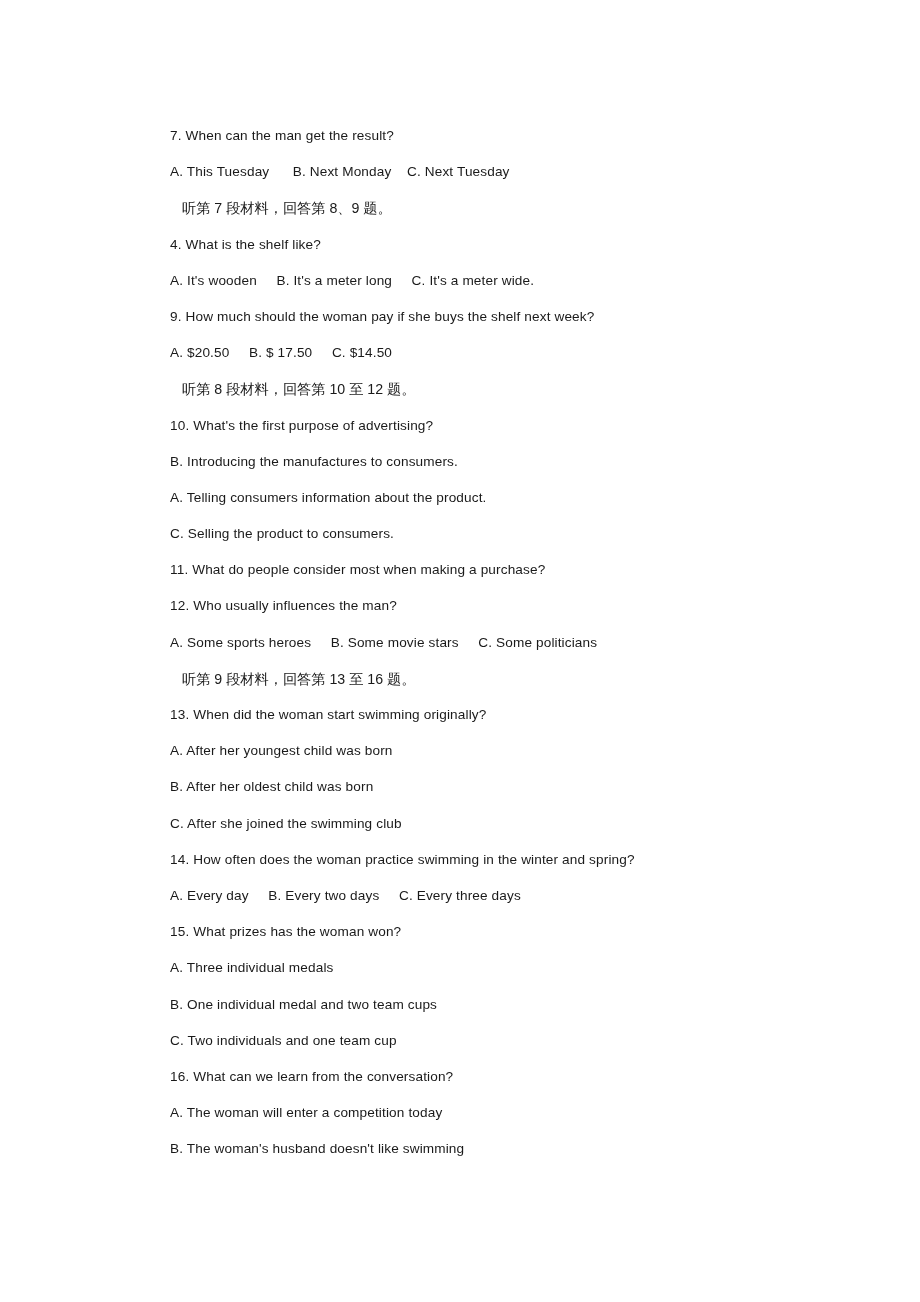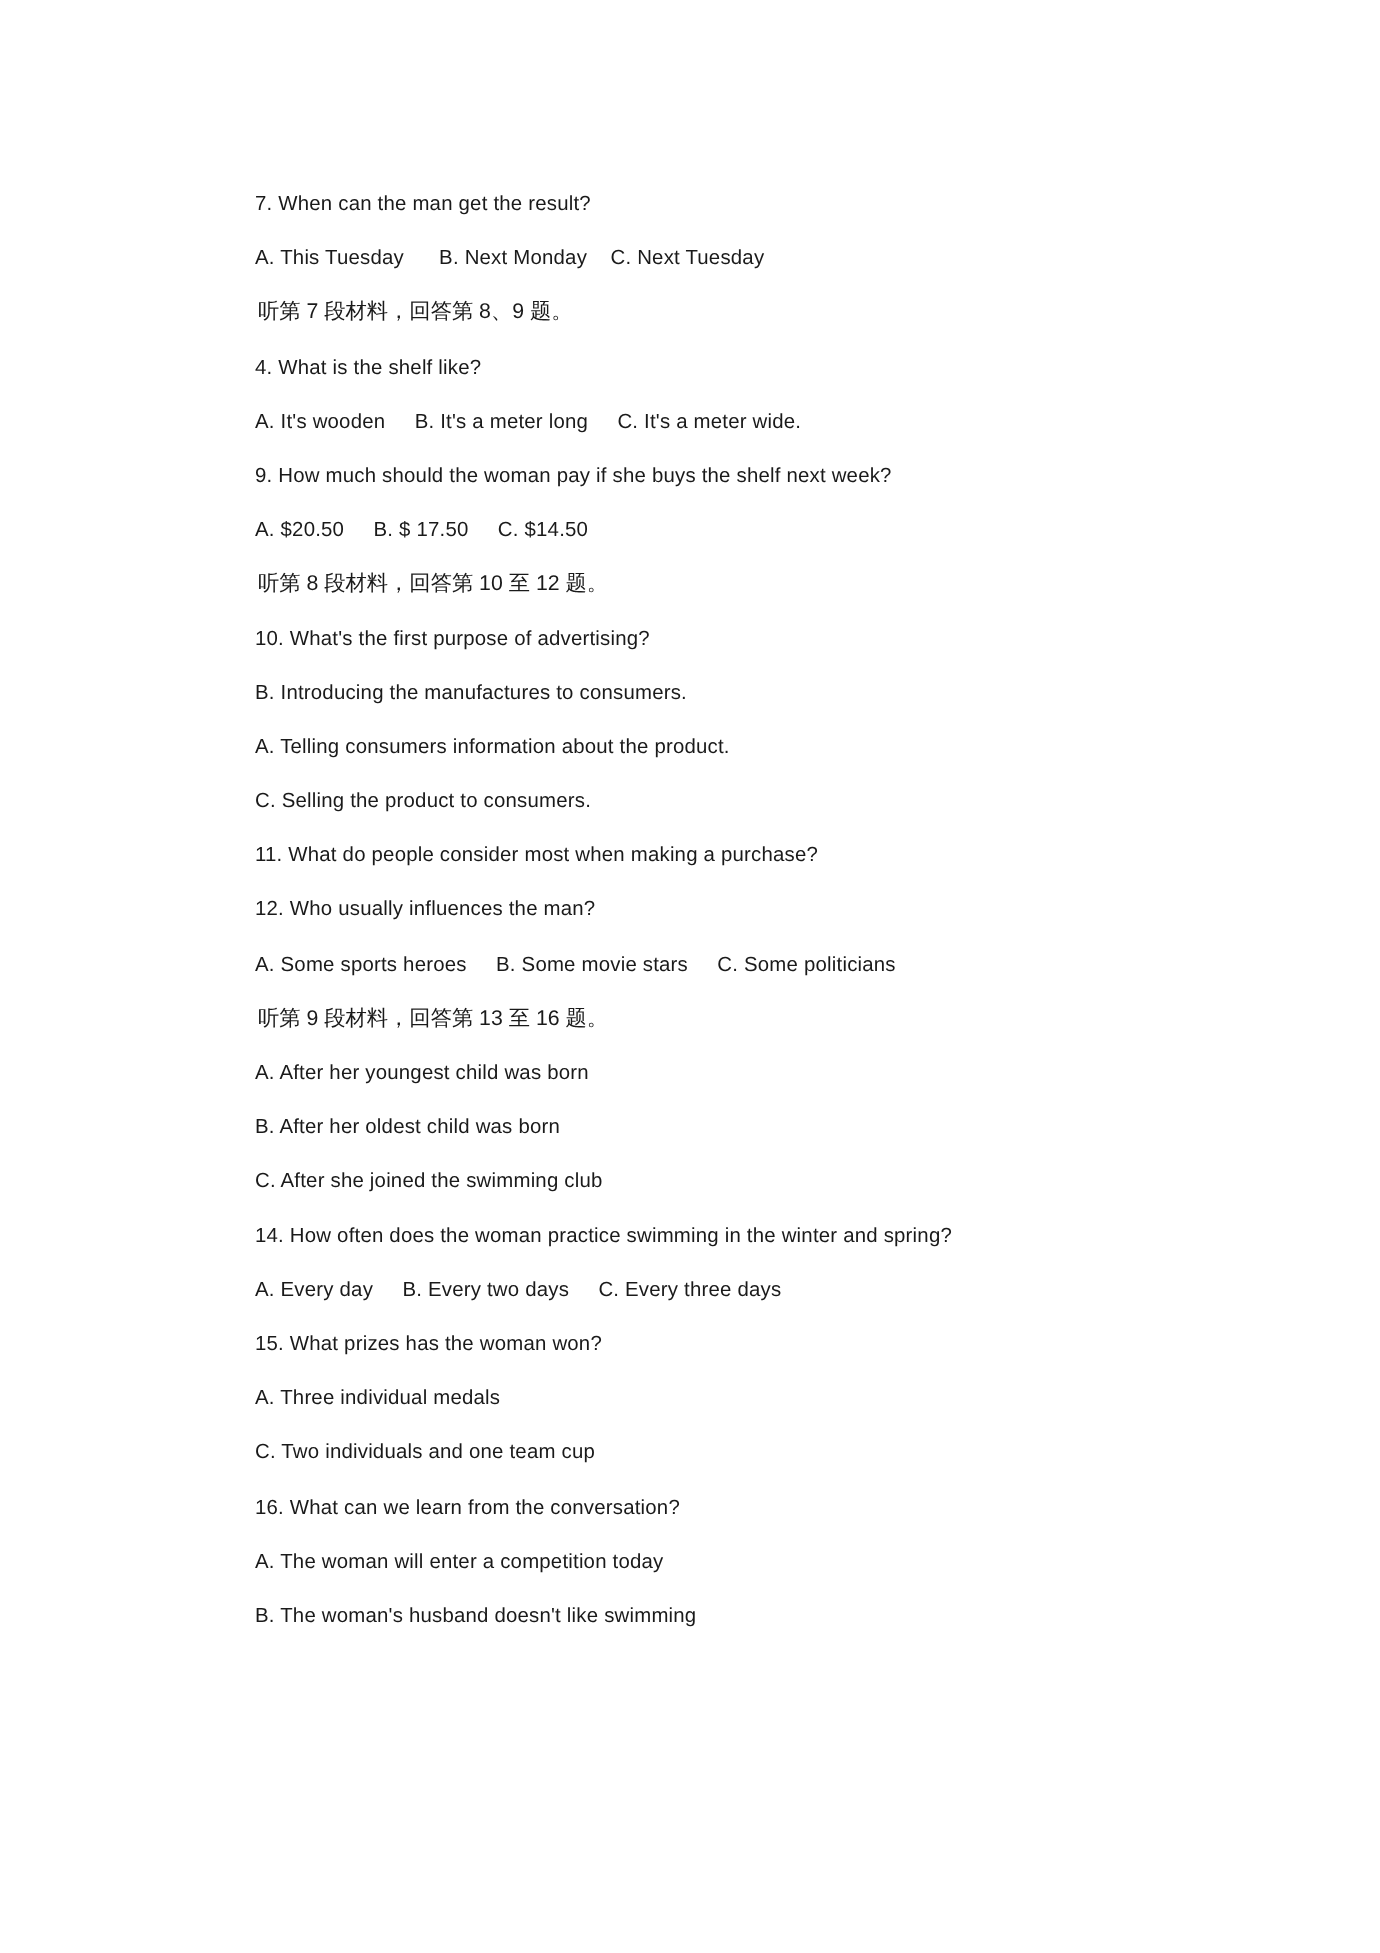--- a/index.html
+++ b/index.html
@@ -34,20 +34,21 @@
     height: 36.2px;
     white-space: pre-wrap;
     letter-spacing: 0.01em;
     color: #1a1a1a;
   }
   
   .line.cjk {
     padding-left: 2px;
     font-size: 14.2px;
     letter-spacing: 0;
+    margin-left: 10px;
   }
   .line.q     { }
   .line.opt   { }
 </style>
 </head>
 <body style="background: rgb(255, 255, 255); color: rgb(26, 26, 26);">
 
 <div id="page" style="background: rgb(255, 255, 255);">
   <div id="content">
       <div class="line q">7. When can the man get the result?</div>
@@ -59,25 +60,27 @@
       <div class="line opt">A. $20.50     B. $ 17.50     C. $14.50</div>
       <div class="line cjk">听第 8 段材料，回答第 10 至 12 题。</div>
       <div class="line q">10. What's the first purpose of advertising?</div>
       <div class="line opt">B. Introducing the manufactures to consumers.</div>
       <div class="line opt">A. Telling consumers information about the product.</div>
       <div class="line opt">C. Selling the product to consumers.</div>
       <div class="line q">11. What do people consider most when making a purchase?</div>
       <div class="line q">12. Who usually influences the man?</div>
       <div class="line opt">A. Some sports heroes     B. Some movie stars     C. Some politicians</div>
       <div class="line cjk">听第 9 段材料，回答第 13 至 16 题。</div>
+      <div class="line q">13. When did the woman start swimming originally?</div>
       <div class="line opt">A. After her youngest child was born</div>
       <div class="line opt">B. After her oldest child was born</div>
       <div class="line opt">C. After she joined the swimming club</div>
       <div class="line q">14. How often does the woman practice swimming in the winter and spring?</div>
       <div class="line opt">A. Every day     B. Every two days     C. Every three days</div>
       <div class="line q">15. What prizes has the woman won?</div>
       <div class="line opt">A. Three individual medals</div>
+      <div class="line opt">B. One individual medal and two team cups</div>
       <div class="line opt">C. Two individuals and one team cup</div>
       <div class="line q">16. What can we learn from the conversation?</div>
       <div class="line opt">A. The woman will enter a competition today</div>
       <div class="line opt">B. The woman's husband doesn't like swimming</div>
     </div>
 </div>
 
 </body></html>

